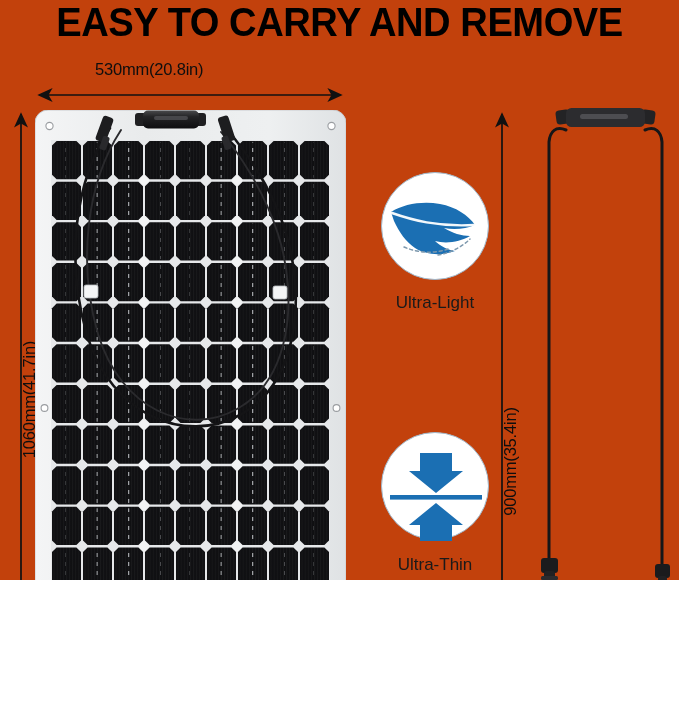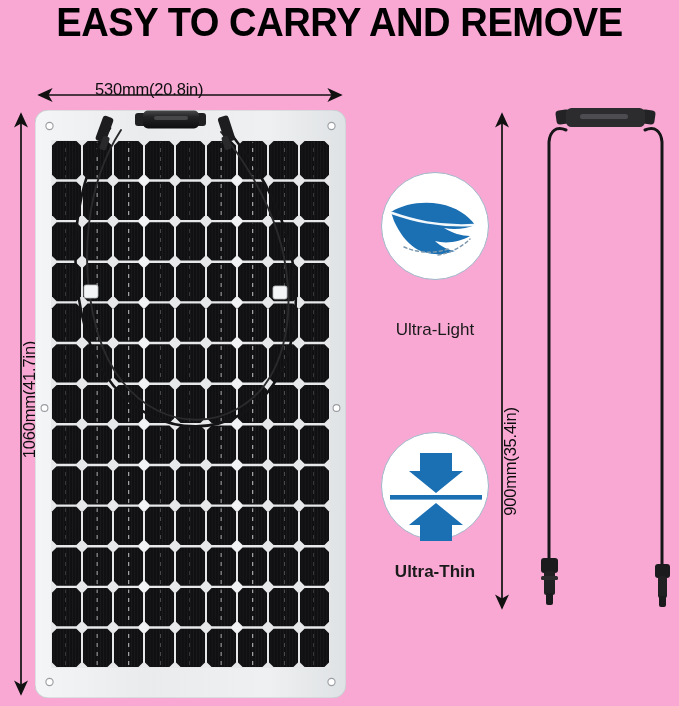--- a/index.html
+++ b/index.html
@@ -8,22 +8,22 @@
     padding: 0;
     background: #ffffff;
   }
   body {
     font-family: "Liberation Sans", sans-serif;
     -webkit-font-smoothing: antialiased;
   }
   #stage {
     position: relative;
     width: 679px;
-    height: 706px;
-    background: #f9a8d4;
+    height: 580px;
+    background: #c2410c;
     overflow: hidden;
   }
 
   
   .title {
     position: absolute;
     left: 0;
     top: 0px;
     width: 679px;
     text-align: center;
@@ -41,21 +41,21 @@
   
   .dim-label {
     position: absolute;
     font-size: 16.5px;
     color: #0e0e0e;
     white-space: nowrap;
     letter-spacing: -0.2px;
   }
   .dim-top {
     left: 95px;
-    top: 80px;
+    top: 60px;
   }
   .dim-left {
     left: -46px;
     top: 390px;
     width: 150px;
     text-align: center;
     transform: rotate(-90deg);
     transform-origin: center center;
   }
   .dim-right {
@@ -99,24 +99,23 @@
   .badge-thin  { left: 381px; top: 432px; }
 
   .badge-caption {
     position: absolute;
     width: 200px;
     text-align: center;
     font-size: 17px;
     color: #1a1a1a;
     line-height: 25px;
     white-space: nowrap;
-    margin-top: 27px;
   }
   .cap-light { left: 335px; top: 290px; }
-  .cap-thin  { left: 335px; top: 532px; font-weight: bold; }
+  .cap-thin  { left: 335px; top: 552px; }
 </style>
 </head>
 <body>
 
 <div id="stage">
 
   <div class="title">EASY TO CARRY AND REMOVE</div>
 
   <div class="dim-label dim-top">530mm(20.8in)</div>
 

